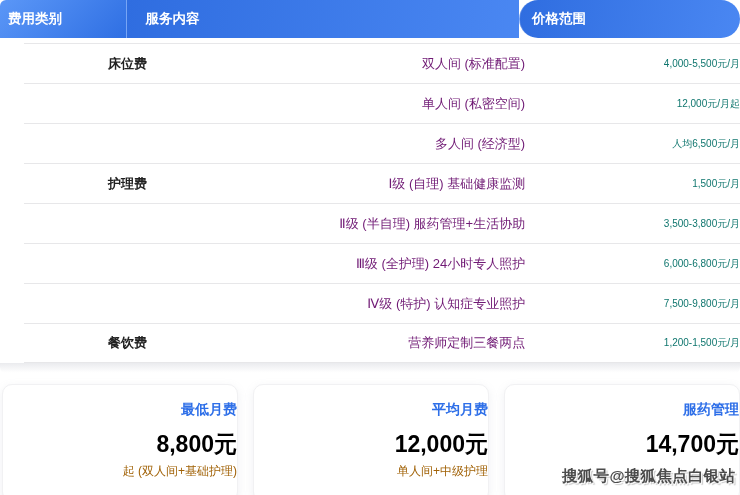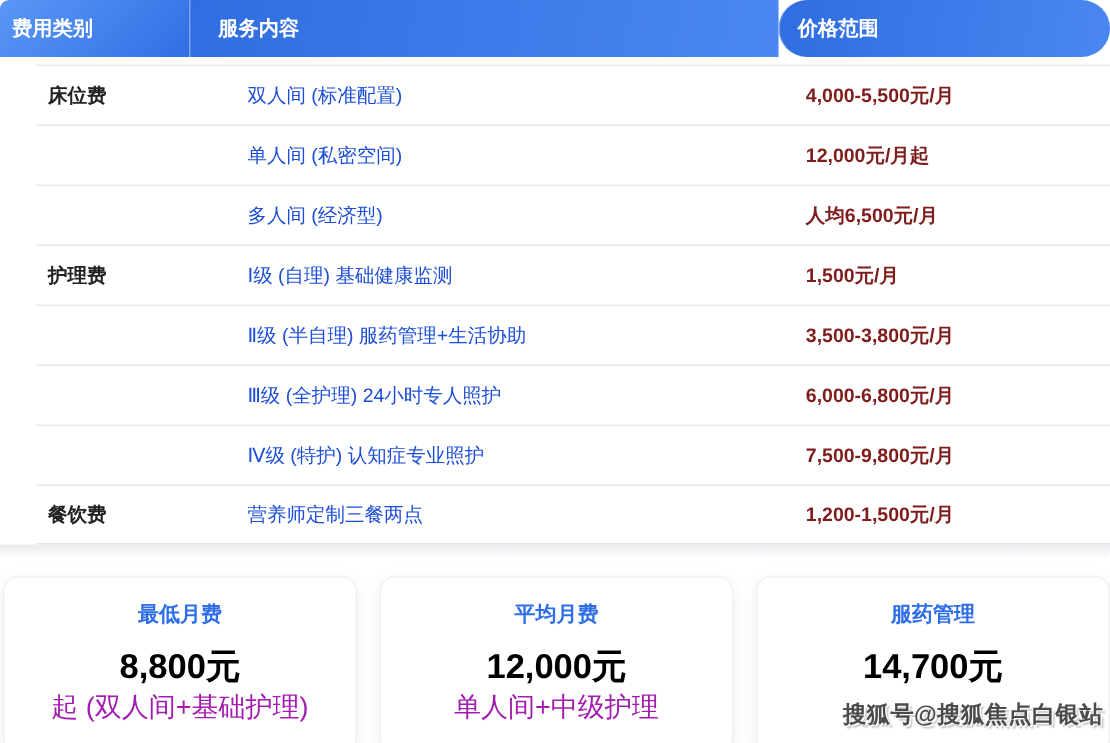--- a/index.html
+++ b/index.html
@@ -1,38 +1,38 @@
 <!DOCTYPE html>
 <html><head>
 <meta charset="utf-8">
 <style>
-  * { margin:0; padding:0; box-sizing:border-box; }
+  * { margin:0; padding:0; box-sizing:border-box;text-align:right; }
   html,body { width:740px; height:495px; background:#fff; font-family:"Liberation Sans", sans-serif; overflow:hidden; }
   .pricing-table { position:absolute; left:0; top:0; width:740px; }
   .thead { display:flex; height:38px; border-radius:6px 0 0 0; overflow:hidden; }
   .th { display:flex; align-items:center; color:#fff; font-weight:bold; font-size:13.5px;
         background:linear-gradient(100deg, #2f6de0, #4a87f2); }
   .th + .th { border-left:1px solid rgba(255,255,255,.25); }
   .th.c1 { width:127px; padding-left:8px; background:linear-gradient(135deg, #5b97f7, #2f6fe3); }
   .th.c2 { width:394px; padding-left:18px; }
   .th.c3 { width:222px; padding-left:12px;border-radius:19px; }
   .tbody { margin-top:5px;padding-left:24px; }
   .tr { display:flex; height:40px; border-top:1.5px solid #e7e7e9; align-items:center; }
   .tr:last-child { border-bottom:1.5px solid #e7e7e9; }
   .td.c1 { width:127px; padding-left:8px; font-weight:bold; color:#222; font-size:13px; }
-  .td.c2 { width:391px; padding-left:18px; color:#1d4ed8; font-size:13px; }
-  .td.c3 { width:222px; padding-left:12px; font-weight:bold; color:#7f1d1d; font-size:13px; }
+  .td.c2 { width:391px; padding-left:18px; color:#701a75; font-size:13px; }
+  .td.c3 { width:222px; padding-left:12px; font-weight:normal; color:#0f766e; font-size:10px; }
   .table-shadow { height:12px; width:740px; border-radius:0 0 8px 8px;
                   background:linear-gradient(to bottom, #e5e6ea, rgba(255,255,255,0) 80%); opacity:.8; }
   .cards { position:absolute; left:0; top:384px; width:740px; display:flex; padding-left:2px; gap:15px; }
   .card { width:236px; height:118px; background:#fff; border:1px solid #f1f1f3; border-radius:10px;
           box-shadow:0 3px 10px rgba(140,150,170,.14); text-align:center; padding-top:16px; }
   .card-title { font-size:14px; font-weight:bold; color:#2e6fe8; line-height:17px; }
   .card-value { font-size:23px; font-weight:bold; color:#000000; margin-top:12px; line-height:28px; }
-  .card-sub { font-size:18px; color:#a21caf; margin-top:6px; line-height:14px; }
+  .card-sub { font-size:12px; color:#a16207; margin-top:6px; line-height:14px; }
   .watermark { position:absolute; left:562px; top:466px; font-size:15.5px; font-weight:bold;
                color:rgba(56,56,56,.9); letter-spacing:0.3px; white-space:nowrap;
                text-shadow:1px 1px 0 rgba(255,255,255,.95), 2px 2px 1px rgba(120,120,120,.4); }
 </style>
 </head>
 <body>
 
 <div class="pricing-table">
   <div class="thead">
     <div class="th c1">费用类别</div>

